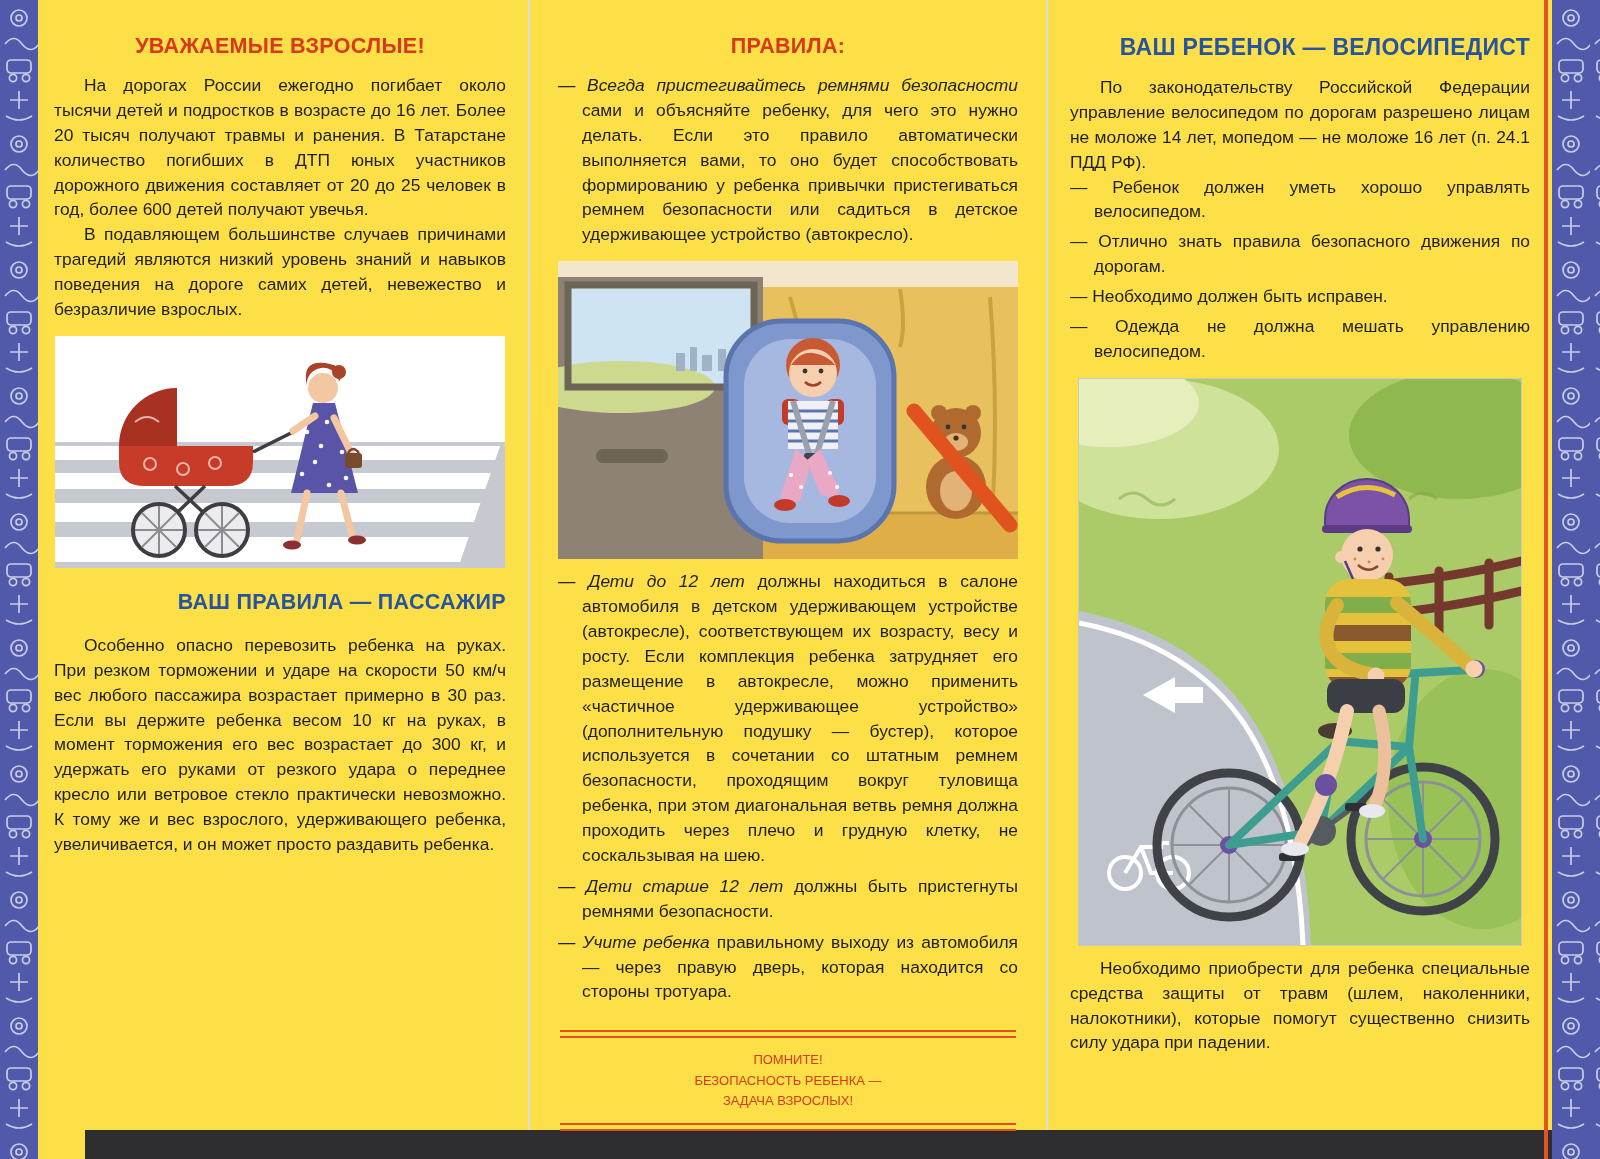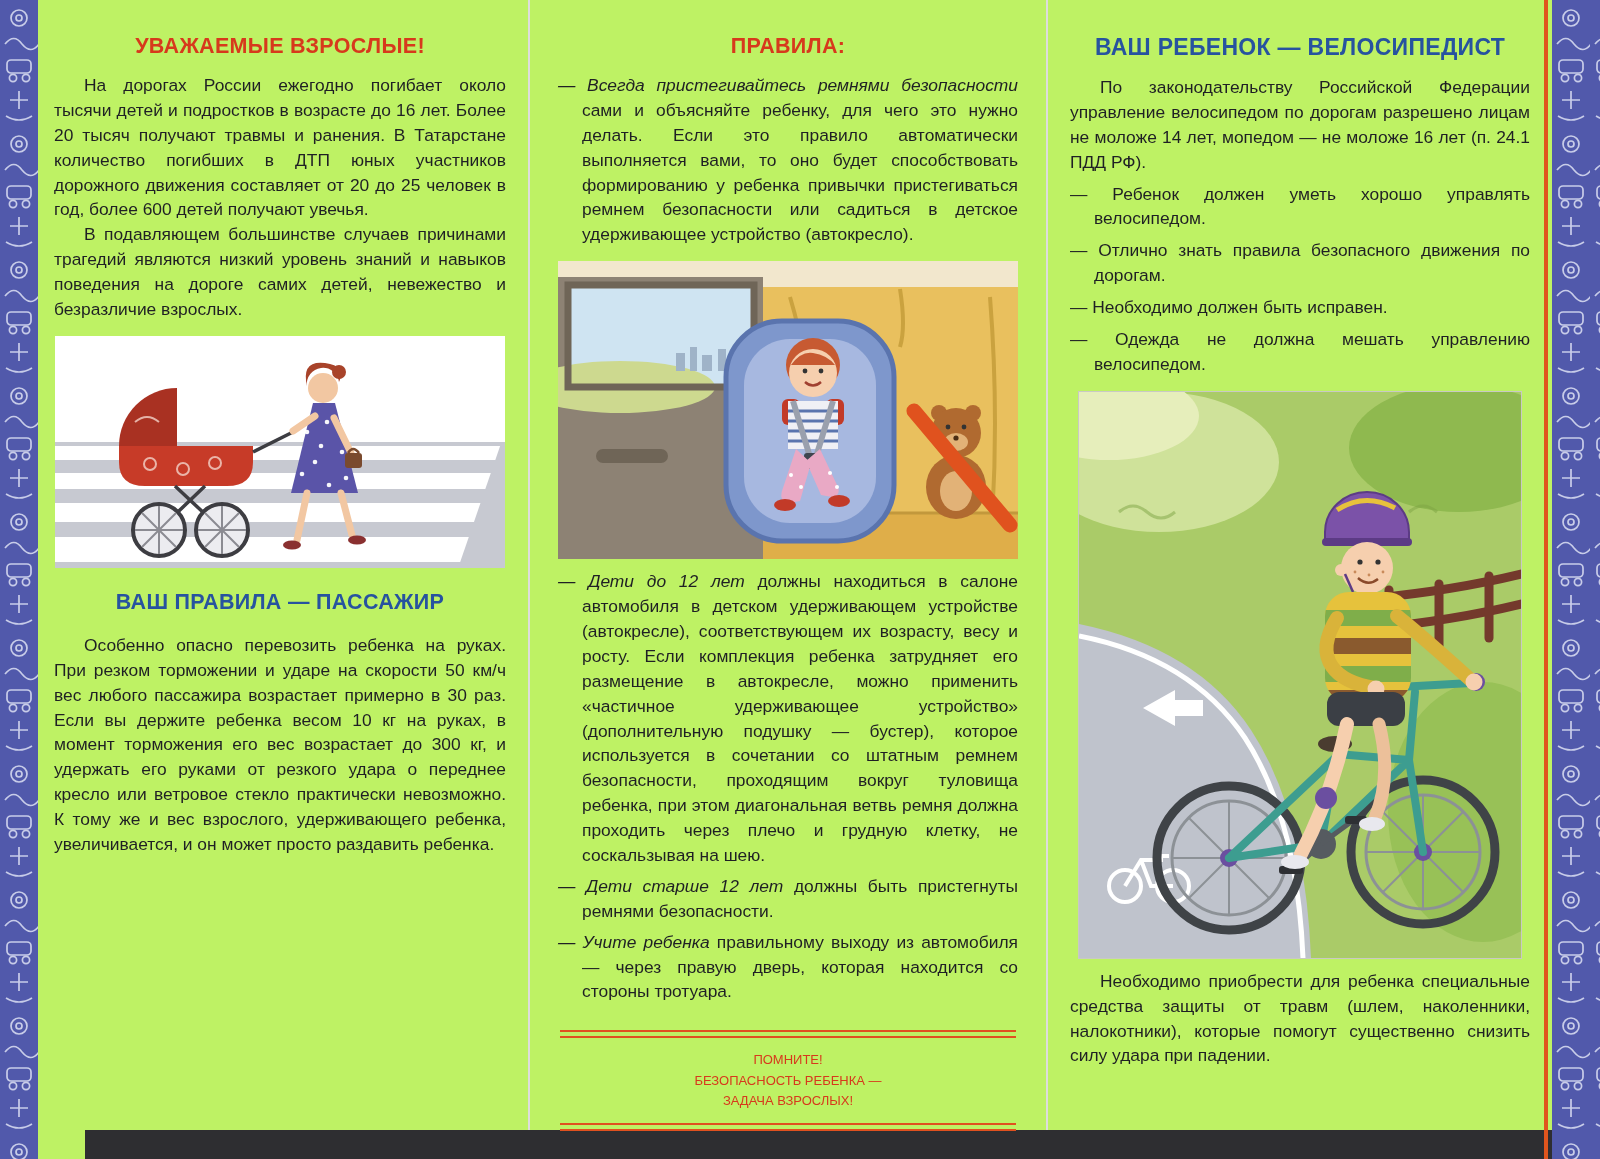--- a/index.html
+++ b/index.html
@@ -1,41 +1,41 @@
 <!DOCTYPE html>
 <html><head>
 <meta charset="utf-8">
 <style>
   html,body { margin:0; padding:0; background:#e9e9e9; }
   .sheet {
-    position:relative; width:1600px; height:1159px; background:#bef264;
+    position:relative; width:1600px; height:1159px; background:#fde047;
     font-family:"Liberation Sans", sans-serif; color:#1f2024; overflow:hidden;
   }
   .strip { position:absolute; top:0; height:1159px; z-index:3; }
   .strip-left { left:0; }
   .strip-right { right:0; }
   .orange-line { position:absolute; top:0; right:52px; width:4px; height:1159px; background:#e0551e; z-index:3; }
   .bottom-bar { position:absolute; left:85px; top:1130px; width:1515px; height:29px; background:#2e2e31; z-index:2; }
   .fold { position:absolute; top:0; width:2px; height:1130px; background:#dddddb; z-index:1; }
   .fold-1 { left:528px; }
   .fold-2 { left:1046px; }
 
   .col { position:absolute; top:24px; z-index:2; }
   #col1 { left:54px;  width:452px; }
   #col2 { left:558px; width:460px; }
   #col3 { left:1070px; width:460px; }
 
   .h-red  { color:#d7391c; font-size:21.5px; font-weight:bold; text-align:center; margin:10px 0 14px; letter-spacing:.3px; }
-  .h-blue { color:#27539f; font-size:21.5px; font-weight:bold; text-align:center; margin:22px 0 18px; letter-spacing:.3px; }
+  .h-blue { color:#27539f; font-size:21.5px; font-weight:bold; text-align:right; margin:22px 0 18px; letter-spacing:.3px; }
   .h-blue.big { font-size:23px; margin:10px 0 14px; }
 
   p.body   { font-size:17.4px; line-height:1.43; text-align:justify; text-indent:30px; margin:0; }
   p.bullet { font-size:17.4px; line-height:1.43; text-align:justify; padding-left:24px; text-indent:-24px; margin:0 0 6px; }
   p.bullet .lead { font-style:italic; }
-  #col3 p.bullet { margin:7px 0 5px; }
+  #col3 p.bullet { margin:0 0 5px; }
 
   .illus { display:block; margin:14px auto 10px; }
   .illus-frame { border:1px solid #c9c9c4; }
 
   .reminder { margin-top:26px; text-align:center; }
   .dbl-rule { height:4px; border-top:2.5px solid #e0511f; border-bottom:2.5px solid #e0511f; margin:0 2px; }
   .reminder-line { color:#d7391c; font-weight:normal; font-size:13px; line-height:1.55; }
   .reminder-text { margin:12px 0; }
 </style>
 </head>

